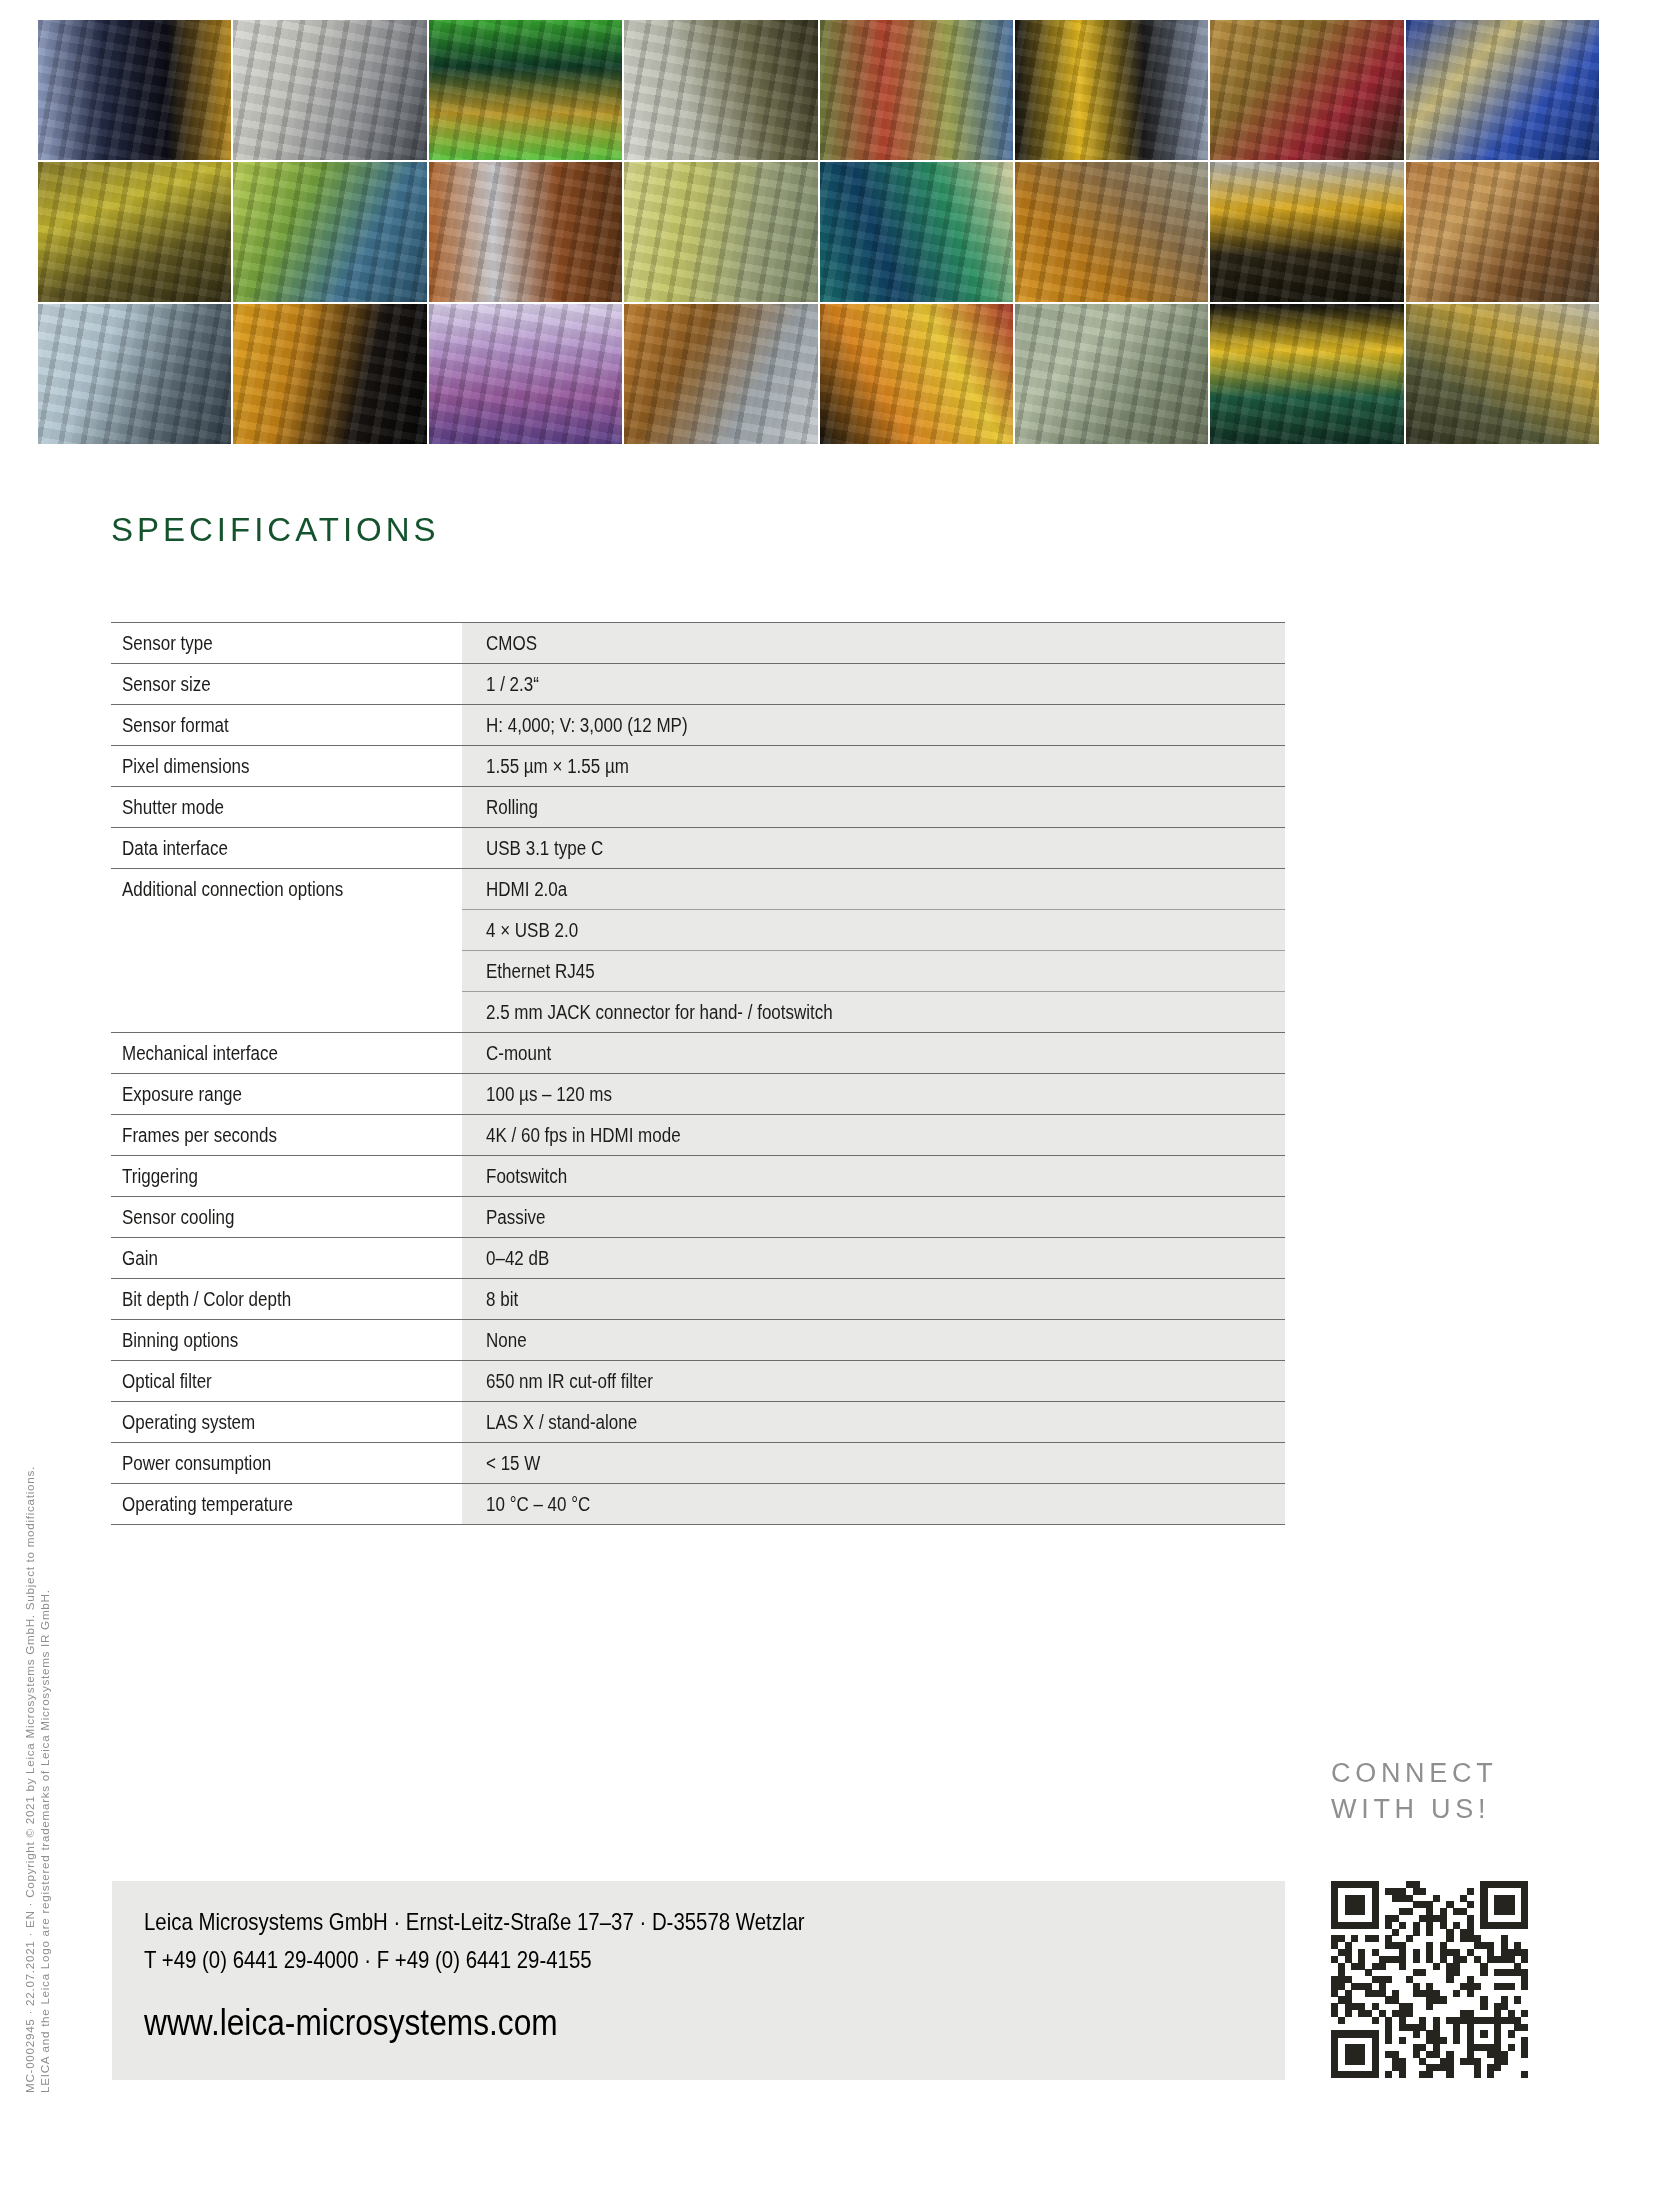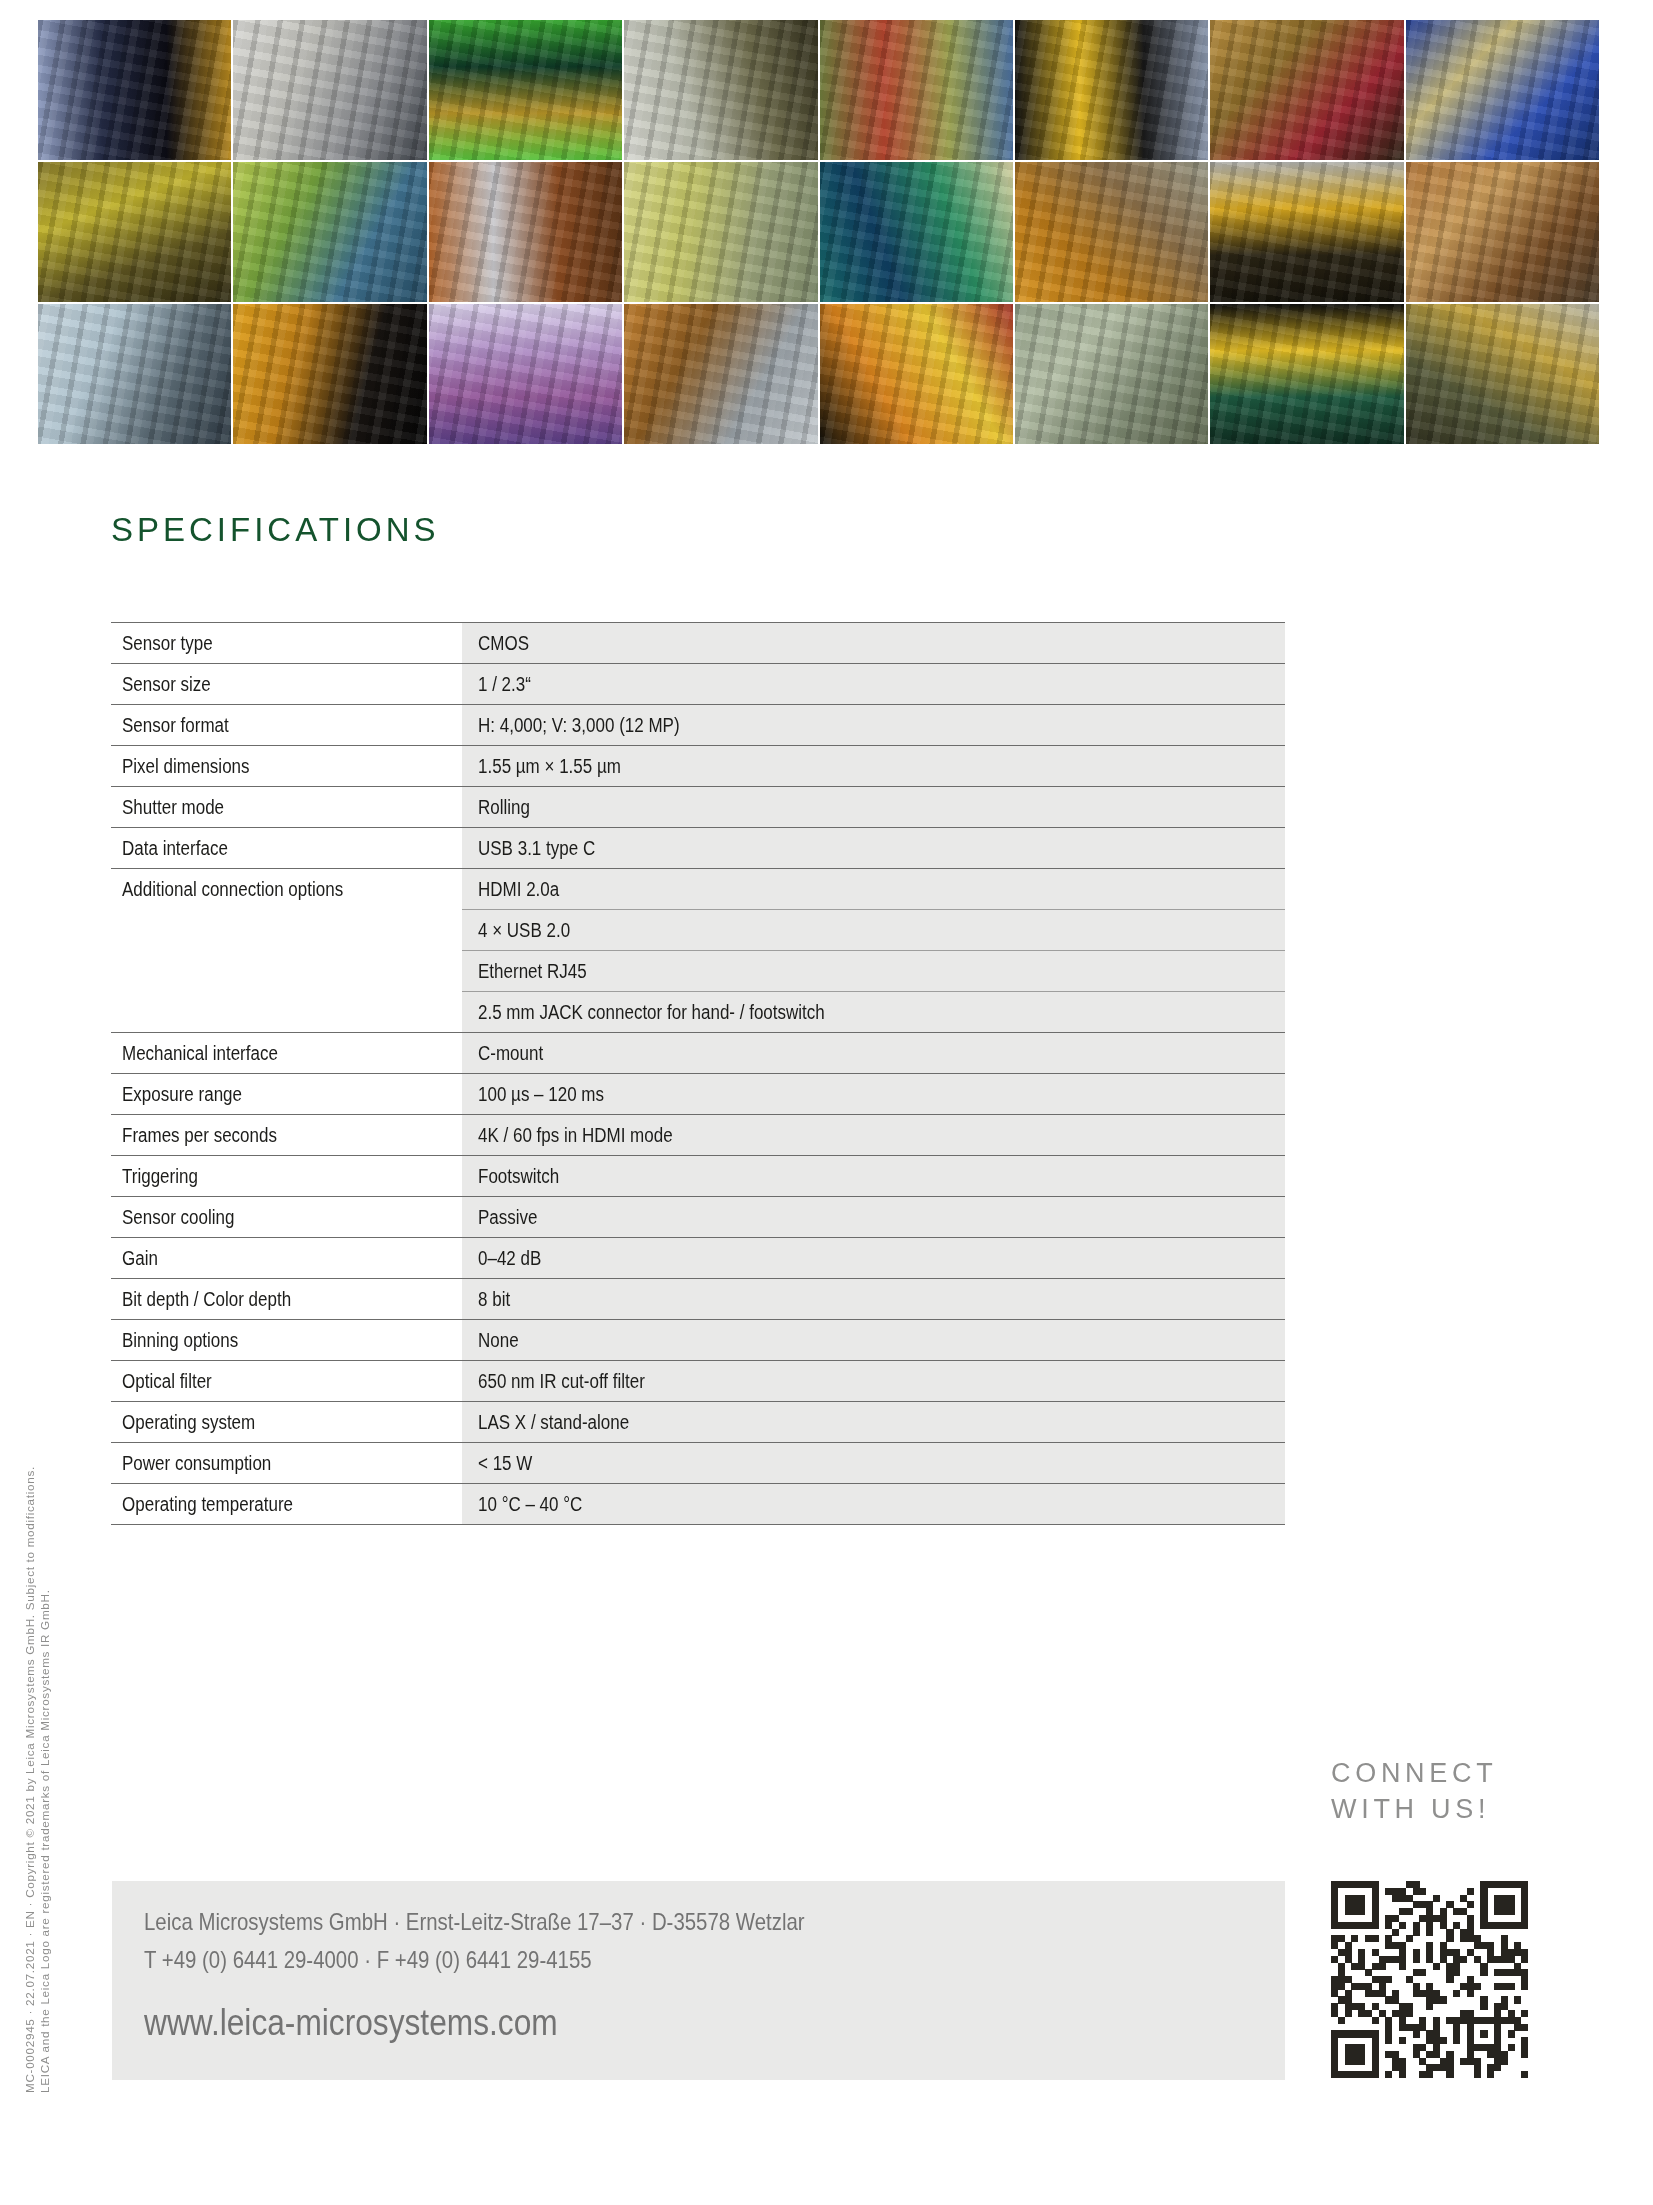--- a/index.html
+++ b/index.html
@@ -18,35 +18,35 @@
   .heading{position:absolute;left:111px;top:513px;font-size:33px;line-height:33px;
            letter-spacing:4px;color:#14532d;white-space:nowrap;}
 
   
   .spec-table{position:absolute;left:111px;top:622px;width:1174px;
               border-top:1.3px solid #6c6c6b;font-size:20px;}
   .spec-row{display:flex;border-bottom:1.3px solid #6c6c6b;}
   .cell{box-sizing:border-box;}
   .cell.label{width:351px;background:#ffffff;padding-left:11.3px;}
   .cell.values{flex:1;background:#e9e9e8;}
-  .val{height:40px;line-height:40px;padding-left:16px;border-top:1.3px solid #9e9e9d;}
+  .val{height:40px;line-height:40px;padding-left:24px;border-top:1.3px solid #9e9e9d;}
   .val:first-child{border-top:none;}
   .label .cond{line-height:40px;}
   .cond{display:inline-block;transform:scaleX(.85);transform-origin:0 50%;white-space:nowrap;}
 
   
   .connect{position:absolute;left:1331px;top:1755px;font-size:27px;line-height:36px;
            letter-spacing:4.7px;color:#8f8f8e;white-space:nowrap;}
 
   
   .qr{position:absolute;left:1331px;top:1881px;width:197px;height:197px;background:#ffffff;}
 
   
   .footer-box{position:absolute;left:112px;top:1881px;width:1173px;height:199px;background:#e9e9e8;}
-  .f-line{position:absolute;left:32px;font-size:24px;line-height:24px;color:#737373;}
+  .f-line{position:absolute;left:32px;font-size:24px;line-height:24px;color:#000000;}
   .f-addr{top:29px;}
   .f-phone{top:67px;text-align:right;}
   .f-web{top:124px;font-size:36px;line-height:36px;}
   .f-web .cond{transform:scaleX(.88);}
 
   
   .side-note{position:absolute;left:23px;top:2093px;width:773px;
              transform:rotate(-90deg);transform-origin:0 0;
              font-size:11.7px;line-height:14.7px;letter-spacing:0.7px;color:#8e8e8d;white-space:nowrap;}
 </style>

